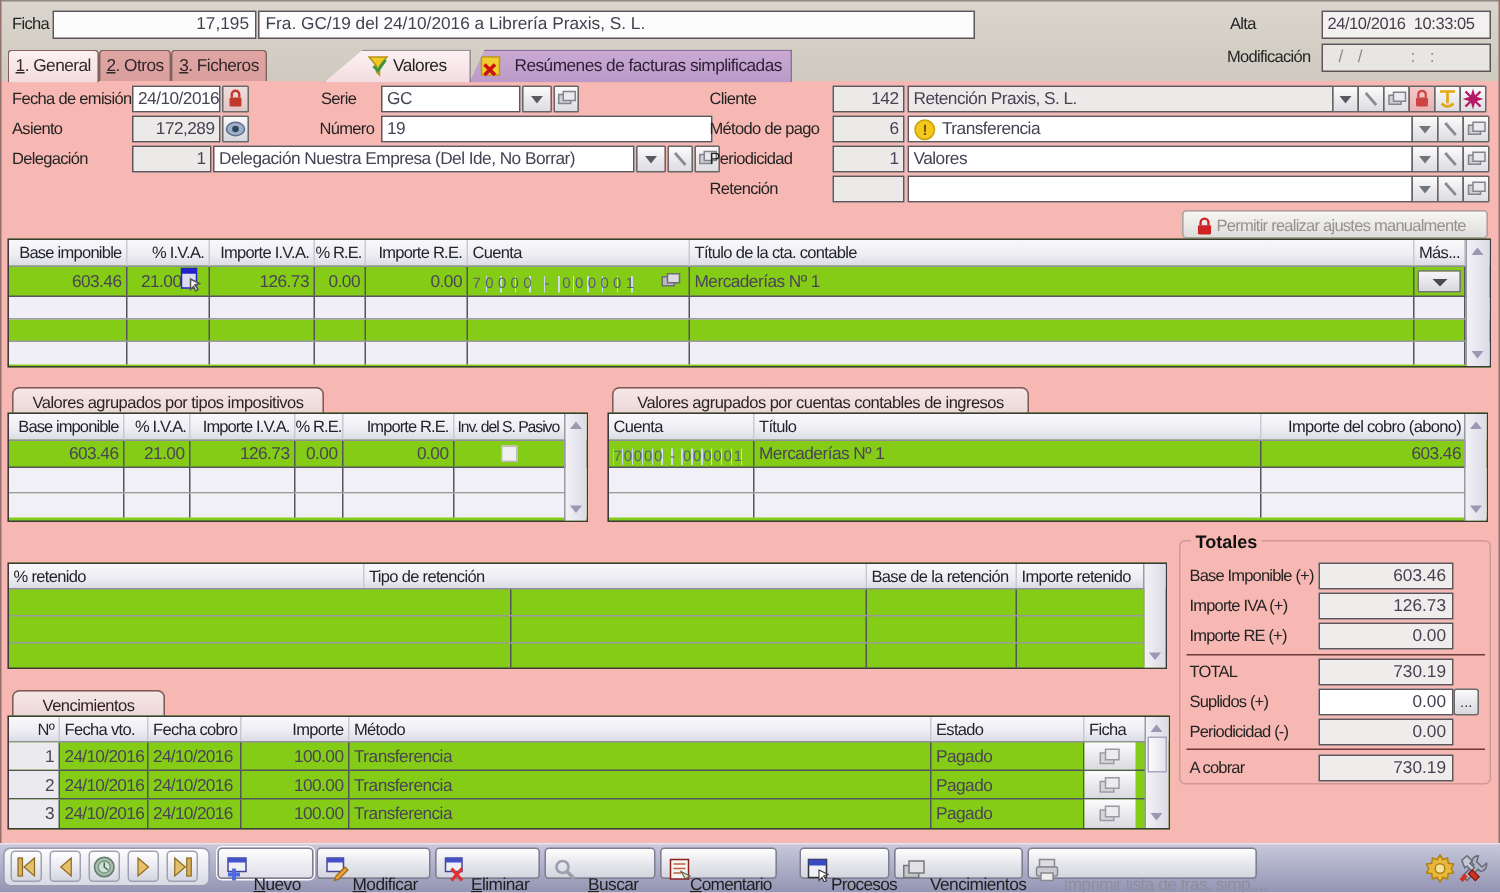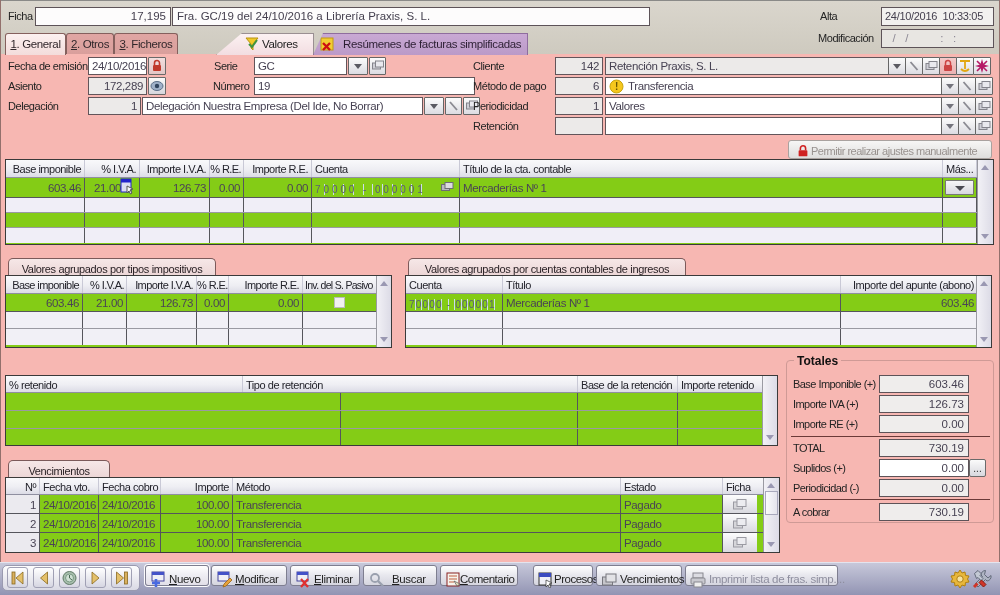--- a/index.html
+++ b/index.html
@@ -31,21 +31,21 @@
 .trow.last{border-bottom:none}
 .vsb{background:linear-gradient(90deg,#f2f1f6,#dcdbe6);border-left:1px solid #9a9aa2;position:relative}
 .vsb .ar{position:absolute;left:3px;width:0;height:0;border-left:4px solid transparent;border-right:4px solid transparent}
 .vsb .up{top:5px;border-bottom:5px solid #9a98b2}
 .vsb .dn{bottom:5px;border-top:5px solid #9a98b2}
 
 .ib{position:absolute;width:18px;height:18px;border:1px solid #6a6a6a;background:linear-gradient(#fafafa,#d6d6dc);border-radius:1px}
 .ib svg{position:absolute;left:0;top:0}
 
 #tb{position:absolute;left:0;top:562px;width:1000px;height:33px;background:linear-gradient(#c7c8da,#9294b3);border-top:1px solid #e4e4ee}
-.tbb{position:absolute;top:2px;height:21px;background:linear-gradient(#ffffff,#e9e9ef 45%,#d5d5df);border:1px solid #7e7e90;border-radius:3px;color:#1f1f1f;white-space:nowrap;padding-top:7px;letter-spacing:-0.35px}
+.tbb{position:absolute;top:2px;height:21px;background:linear-gradient(#ffffff,#e9e9ef 45%,#d5d5df);border:1px solid #7e7e90;border-radius:3px;color:#1f1f1f;white-space:nowrap;padding-top:18px;letter-spacing:-0.35px}
 .tbb svg{position:absolute;left:4px;top:5px}
 .tbb>span{margin-left:23px}
 
 #tot{position:absolute;left:786px;top:360px;width:208px;height:163px;border:1px solid #cf9a96;border-radius:4px}
 #tot .lg{position:absolute;left:7px;top:-7px;background:#f7b7b2;padding:0 3px;font-weight:bold;font-size:12px;color:#111}
 #tot .fl{position:absolute;left:6px;color:#242424;font-size:11px;letter-spacing:-0.55px}
 #tot .fb{position:absolute;left:92px;width:90px;height:18px;background:#efedec;border:1px solid #5d5358;color:#474253;text-align:right;padding:2px 4px 0}
 #tot .ln{position:absolute;left:4px;width:199px;height:1px;background:#6b3a38}
 .acct{color:#5a5f74;font-size:10px;letter-spacing:2.9px;background:repeating-linear-gradient(90deg,transparent 0 8.7px,#ccdcee 8.7px 9.7px)}
 .acct2{color:#5a5f74;font-size:10px;letter-spacing:1.2px;background:repeating-linear-gradient(90deg,transparent 0 5.6px,#ccdcee 5.6px 6.6px)}
@@ -336,21 +336,21 @@
         <div class="ar up"></div>
         <div class="ar dn"></div>
       </div>
 </div>
 
 <div class="gtab" style="left:408px;top:258px;width:278px;text-align:center;padding-left:0;padding-right:0">Valores agrupados por cuentas contables de ingresos</div>
 <div class="tbl" style="left:405px;top:275px;width:587px;height:73px">
   <div class="thead" style="height:18px">
     <div class="c" style="width:97px">Cuenta</div>
     <div class="c" style="width:338px">Título</div>
-    <div class="c rt" style="width:136px;border-right:none">Importe del apunte (abono)</div>
+    <div class="c rt" style="width:136px;border-right:none">Importe del cobro (abono)</div>
   </div>
   <div class="trow" style="height:18px;border-bottom:1px solid #55555c">
     <div class="c" style="width:97px;padding-top:4px"><span class="acct2">70000 - 000001</span></div>
     <div class="c" style="width:338px;padding-top:3px">Mercaderías Nº 1</div>
     <div class="c rt" style="width:136px;border-right:none;padding-top:3px">603.46</div>
   </div>
   <div class="trow" style="height:17px;background:#f1f0f6">
         <div class="c" style="width:97px"></div>
         <div class="c" style="width:338px"></div>
         <div class="c" style="width:136px;border-right:none"></div>

